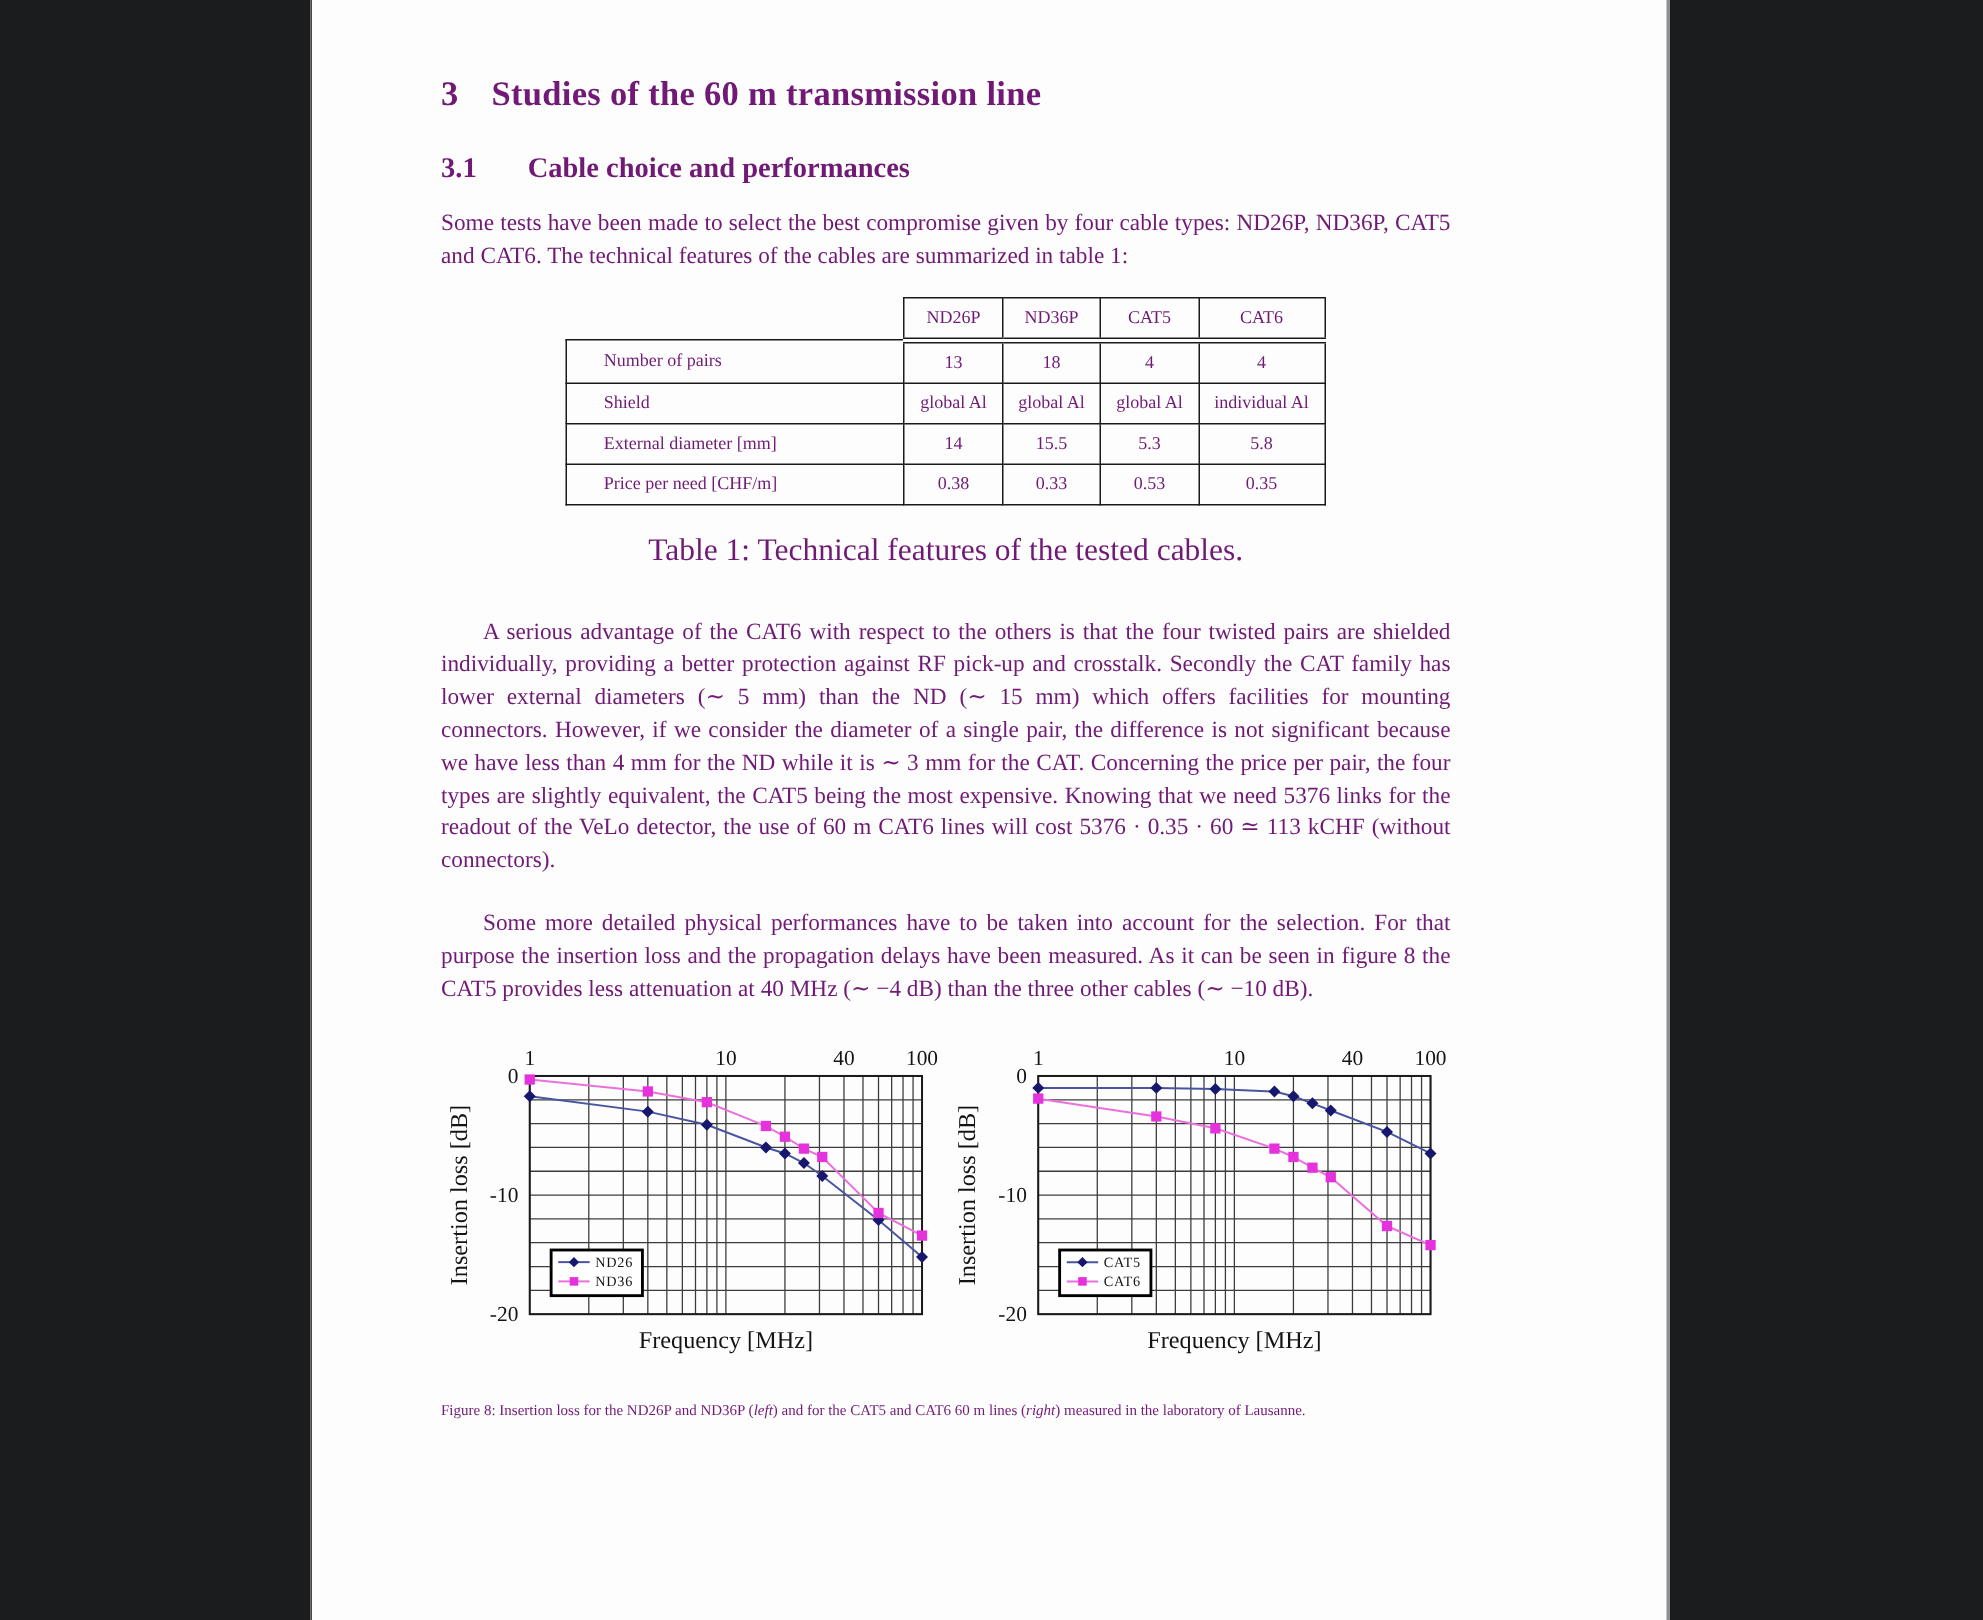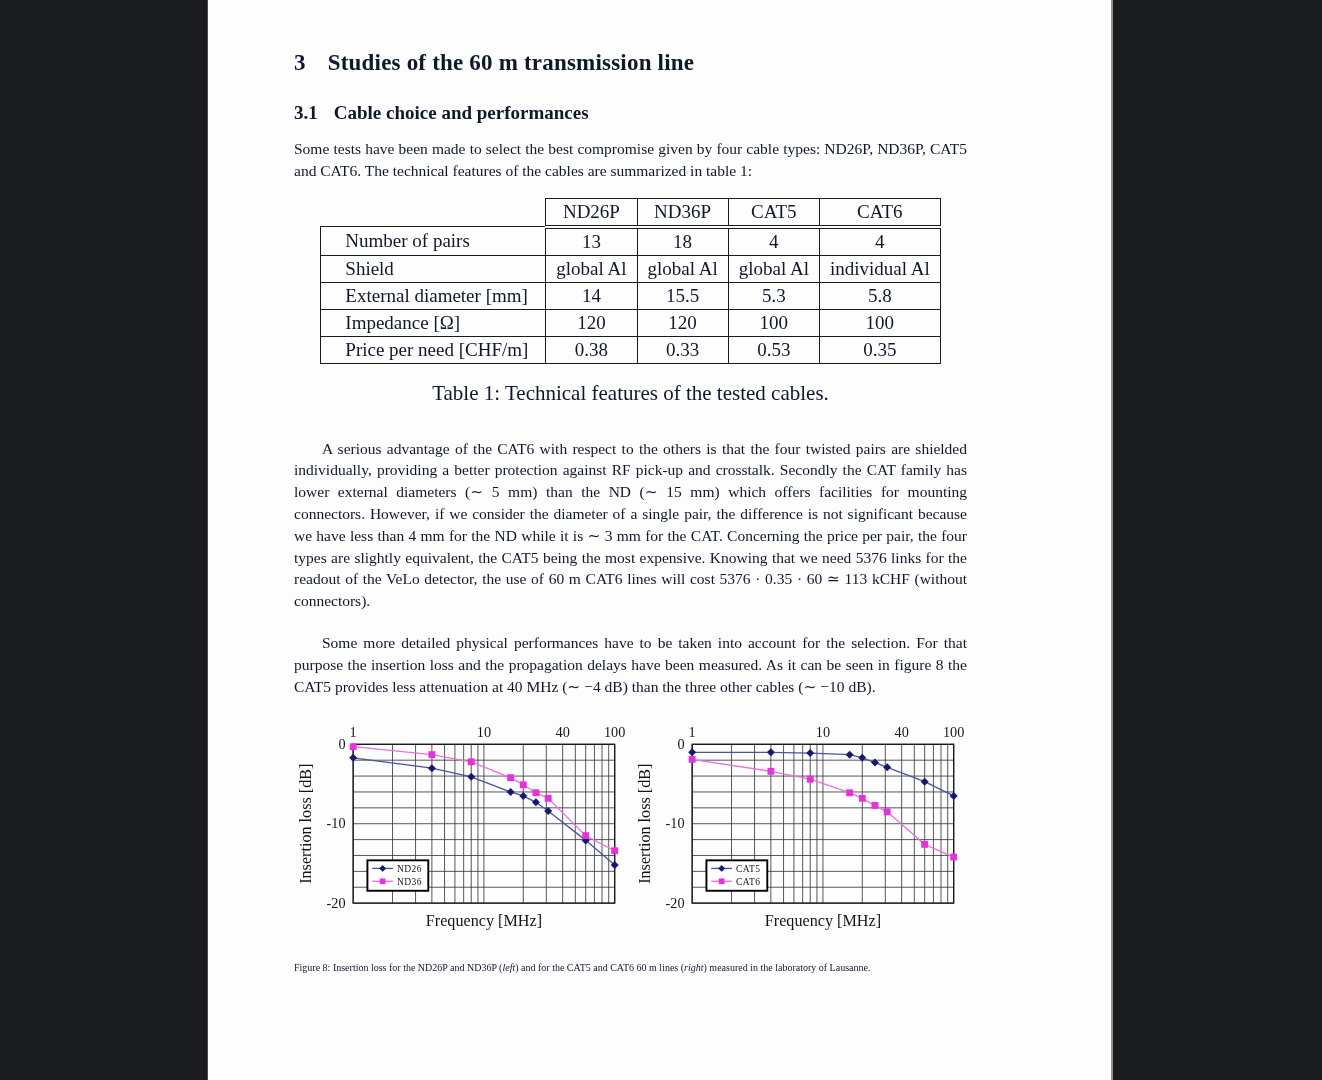--- a/index.html
+++ b/index.html
@@ -4,48 +4,48 @@
 <style>
   html,body{margin:0;padding:0;}
   body{
     width:1322px;height:1080px;overflow:hidden;
     background:#1b1c1e;
     font-family:"Liberation Serif","DejaVu Serif",serif;
     position:relative;
   }
   .page{
     position:absolute;left:207px;top:0;width:906px;height:1080px;
-    background:#fdfdfd;color:#0f172a;
+    background:#fdfdfd;color:#701a75;
     border-left:1px solid #4a4a4c;border-right:2px solid #8f8f92;
     box-sizing:border-box;
   }
   .content{
     position:absolute;left:86px;top:0;width:673px;
   }
   .sec-heading{
     margin-top:50px;
     font-size:23px;font-weight:bold;letter-spacing:.2px;
   }
   .sec-heading .sec-num{margin-right:22px;}
   .subsec-heading{
     margin-top:26px;
     font-size:19px;font-weight:bold;
   }
-  .subsec-heading .sec-num{margin-right:16px;}
+  .subsec-heading .sec-num{margin-right:34px;}
   .para{
     margin-top:14px;
     font-size:15.5px;line-height:21.8px;text-align:justify;
   }
   .para.indent{text-indent:28px;}
   .para.gap-big{margin-top:32px;}
   
   .tablewrap{margin-top:16px;display:flex;justify-content:center;}
   table.spec{
     border-collapse:collapse;
-    font-size:19px;
+    font-size:12px;
   }
   table.spec td,table.spec th{
     font-weight:normal;
     padding:2px 10px;height:22px;
     text-align:center;white-space:nowrap;
   }
   table.spec th.corner{border:none;}
   table.spec th.cab{
     border-top:1px solid #1a1a1a;
     border-left:1px solid #1a1a1a;
@@ -109,27 +109,20 @@
               <td>global Al</td>
               <td>global Al</td>
               <td>individual Al</td>
             </tr>
             <tr>
               <td class="rowlabel">External diameter [mm]</td>
               <td>14</td>
               <td>15.5</td>
               <td>5.3</td>
               <td>5.8</td>
-            </tr>
-            <tr>
-              <td class="rowlabel">Impedance [Ω]</td>
-              <td>120</td>
-              <td>120</td>
-              <td>100</td>
-              <td>100</td>
             </tr>
             <tr>
               <td class="rowlabel">Price per need [CHF/m]</td>
               <td>0.38</td>
               <td>0.33</td>
               <td>0.53</td>
               <td>0.35</td>
             </tr>
           </tbody>
       </table>

